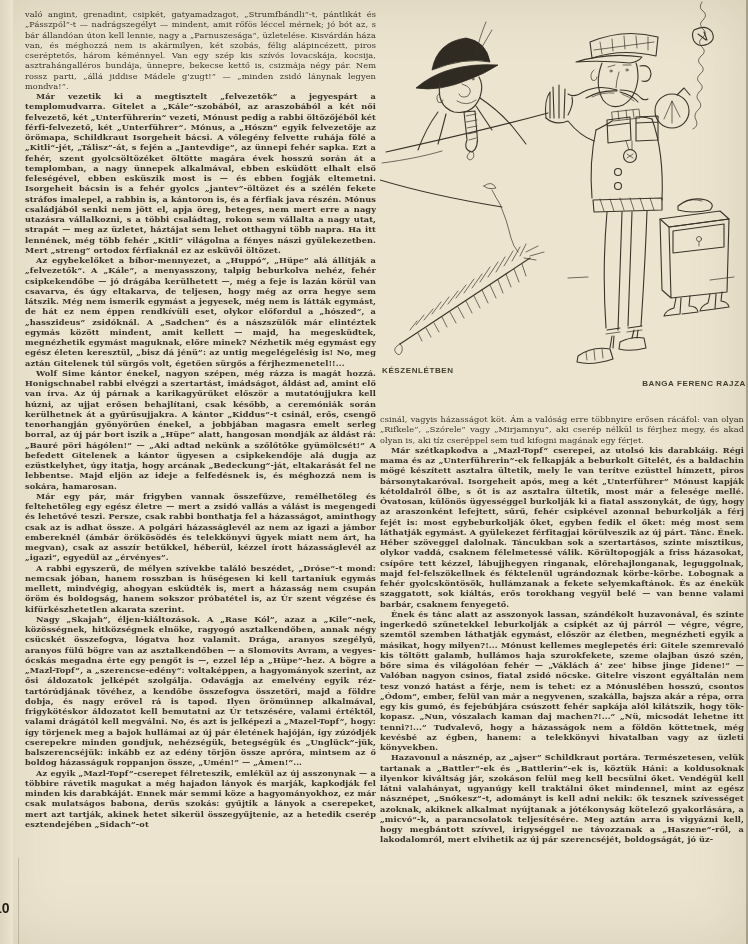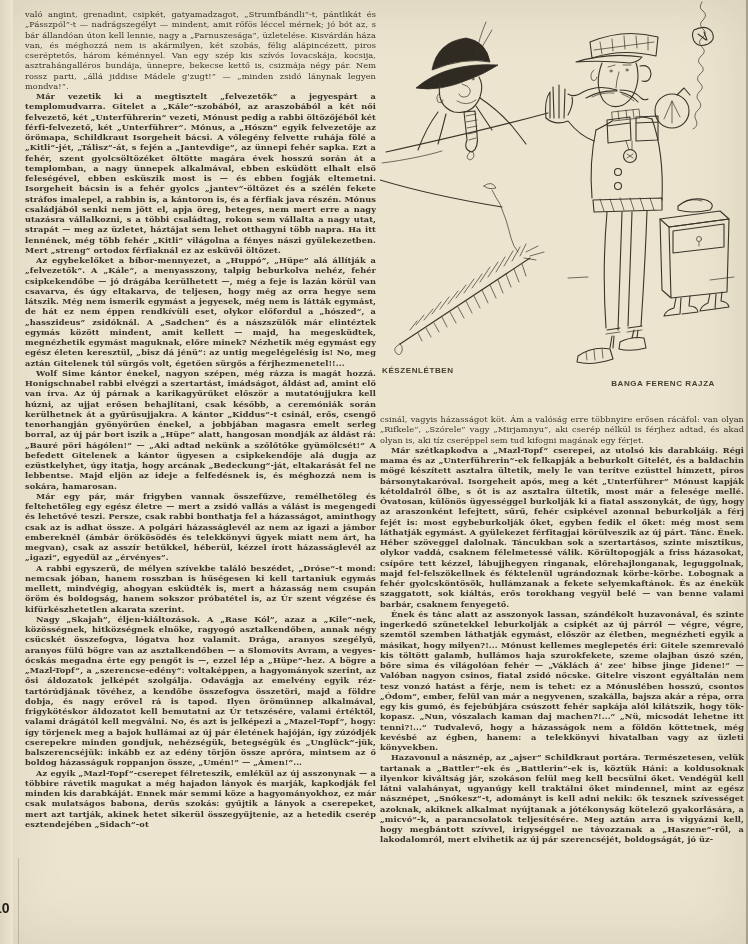--- a/index.html
+++ b/index.html
@@ -31,21 +31,21 @@
   .col p.indent{text-indent:11px;font-weight:bold;}
   .col-left{left:25px;top:9px;width:351px;height:930px;}
   .col-right{left:380px;top:414px;width:364px;height:500px;}
   .caption{
     position:absolute;
     font-family:"Liberation Sans",sans-serif;
     font-weight:bold;font-size:8px;letter-spacing:.6px;
     color:#43402f;
   }
   .caption-title{left:382px;top:366px;}
-  .caption-credit{right:33px;top:379px;}
+  .caption-credit{right:2px;top:379px;}
   .page-number{
     position:absolute;left:-6px;top:900px;
     font-family:"Liberation Sans",sans-serif;
     font-weight:bold;font-size:14px;color:#23201a;
   }
   .margin-crease{
     position:absolute;left:18px;top:858px;width:1px;height:86px;
     background:rgba(80,70,50,.25);
   }
   .illustration{
@@ -66,21 +66,21 @@
       <p class="indent">Már vezetik ki a megtisztelt „felvezetők” a jegyespárt a templomudvarra. Gitelet a „Kále”-szobából, az araszobából a két női felvezető, két „Unterführerin” vezeti, Mónust pedig a rabbi öltözőjéből két férfi-felvezető, két „Unterführer”. Mónus, a „Hószn” egyik felvezetője az örömapa, Schildkraut Isorgeheit bácsi. A vőlegény felvette ruhája fölé a „Kitli”-jét, „Tálisz”-át, s fején a „Jantevdige”, az ünnepi fehér sapka. Ezt a fehér, szent gyolcsöltözéket öltötte magára évek hosszú során át a templomban, a nagy ünnepek alkalmával, ebben esküdött elhalt első feleségével, ebben esküszik most is — és ebben fogják eltemetni. Isorgeheit bácsin is a fehér gyolcs „jantev”-öltözet és a szélén fekete stráfos imalepel, a rabbin is, a kántoron is, és a férfiak java részén. Mónus családjából senki nem jött el, apja öreg, beteges, nem mert erre a nagy utazásra vállalkozni, s a többi családtag, rokon sem vállalta a nagy utat, strapát — meg az üzletet, háztájat sem lehet otthagyni több napra. Ha itt lennének, még több fehér „Kitli” világolna a fényes nászi gyülekezetben. Mert „streng” ortodox férfiaknál ez az esküvői öltözet.</p>
       <p class="indent">Az egybekelőket a bíbor-mennyezet, a „Huppó”, „Hüpe” alá állítják a „felvezetők”. A „Kále”, a menyasszony, talpig beburkolva nehéz, fehér csipkekendőbe — jó drágába kerülhetett —, még a feje is lazán körül van csavarva, és úgy eltakarva, de teljesen, hogy még az orra hegye sem látszik. Még nem ismerik egymást a jegyesek, még nem is látták egymást, de hát ez nem éppen rendkívüli eset, olykor előfordul a „hószed”, a „hasszideus” zsidóknál. A „Sadchen” és a nászszülők már elintéztek egymás között mindent, amit kellett — majd, ha megesküdtek, megnézhetik egymást maguknak, előre minek? Nézhetik még egymást egy egész életen keresztül, „bisz dá jénü”: az untig megelégelésig is! No, meg aztán Gitelenek túl sürgős volt, égetően sürgős a férjhezmenetel!!...</p>
       <p class="indent">Wolf Sime kántor énekel, nagyon szépen, még rázza is magát hozzá. Honigschnabel rabbi elvégzi a szertartást, imádságot, áldást ad, amint elő van írva. Az új párnak a karikagyűrűket először a mutatóujjukra kell húzni, az ujjat erősen behajlítani, csak később, a ceremóniák során kerülhetnek át a gyűrűsujjakra. A kántor „Kiddus”-t csinál, erős, csengő tenorhangján gyönyörűen énekel, a jobbjában magasra emelt serleg borral, az új pár bort iszik a „Hüpe” alatt, hangosan mondják az áldást rá: „Bauré pöri hágólen!” — „Aki adtad nekünk a szőlőtőke gyümölcsét!” A befedett Gitelenek a kántor ügyesen a csipkekendője alá dugja az ezüstkelyhet, úgy itatja, hogy arcának „Bedeckung”-ját, eltakarását fel ne lebbentse. Majd eljön az ideje a felfedésnek is, és méghozzá nem is sokára, hamarosan.</p>
       <p class="indent">Már egy pár, már frigyben vannak összefűzve, remélhetőleg és feltehetőleg egy egész életre — mert a zsidó vallás a válást is megengedi és lehetővé teszi. Persze, csak rabbi bonthatja fel a házasságot, aminthogy csak az is adhat össze. A polgári házasságlevél az nem az igazi a jámbor embereknél (ámbár örökösödés és telekkönyvi ügyek miatt nem árt, ha megvan), csak az asszír betűkkel, héberül, kézzel írott házasságlevél az „igazi”, egyedül az „érvényes”.</p>
       <p class="indent">A rabbi egyszerű, de mélyen szívekbe találó beszédet, „Dróse”-t mond: nemcsak jóban, hanem rosszban is hűségesen ki kell tartaniuk egymás mellett, mindvégig, ahogyan esküdték is, mert a házasság nem csupán öröm és boldogság, hanem sokszor próbatétel is, az Úr szent végzése és kifürkészhetetlen akarata szerint.</p>
       <p class="indent">Nagy „Skajah”, éljen-kiáltozások. A „Rase Kól”, azaz a „Kile”-nek, közösségnek, hitközségnek elnöke, ragyogó asztalkendőben, annak négy csücskét összefogva, lógatva hoz valamit. Drága, aranyos szegélyű, aranyos fülű bögre van az asztalkendőben — a Slomovits Avram, a vegyes-ócskás megadna érte egy pengőt is —, ezzel lép a „Hüpe”-hez. A bögre a „Mazl-Topf”, a „szerencse-edény”: voltaképpen, a hagyományok szerint, az ősi áldozatok jelképét szolgálja. Odavágja az emelvény egyik réz-tartórúdjának tövéhez, a kendőbe összefogva összetöri, majd a földre dobja, és nagy erővel rá is tapod. Ilyen örömünnep alkalmával, frigykötéskor áldozatot kell bemutatni az Úr tetszésére, valami értéktől, valami drágától kell megválni. No, és azt is jelképezi a „Mazel-Topf”, hogy: így törjenek meg a bajok hullámai az új pár életének hajóján, így zúzódjék cserepekre minden gondjuk, nehézségük, betegségük és „Unglück”-jük, balszerencséjük: inkább ez az edény törjön össze apróra, mintsem az ő boldog házasságuk roppanjon össze, „Umén!” — „Ámen!”...</p>
       <p class="indent">Az egyik „Mazl-Topf”-cserepet félreteszik, emlékül az új asszonynak — a többire rávetik magukat a még hajadon lányok és marják, kapkodják fel minden kis darabkáját. Ennek már semmi köze a hagyományokhoz, ez már csak mulatságos babona, derűs szokás: gyűjtik a lányok a cserepeket, mert azt tartják, akinek hetet sikerül összegyűjtenie, az a hetedik cserép esztendejében „Sidach”-ot</p>
     </div>
 
   <div class="col col-right">
-      <p>csinál, vagyis házasságot köt. Ám a valóság erre többnyire erősen rácáfol: van olyan „Rifkele”, „Szórele” vagy „Mirjamnyu”, aki cserép nélkül is férjhez adtad, és akad olyan is, aki tíz cseréppel sem tud kifogni magának egy férjet.</p>
+      <p>csinál, vagyis házasságot köt. Ám a valóság erre többnyire erősen rácáfol: van olyan „Rifkele”, „Szórele” vagy „Mirjamnyu”, aki cserép nélkül is férjhez megy, és akad olyan is, aki tíz cseréppel sem tud kifogni magának egy férjet.</p>
       <p class="indent">Már szétkapkodva a „Mazl-Topf” cserepei, az utolsó kis darabkáig. Régi mama és az „Unterführerin”-ek felkapják a beburkolt Gitelét, és a baldachin mögé készített asztalra ültetik, mely le van terítve ezüsttel hímzett, piros bársonytakaróval. Isorgeheit após, meg a két „Unterführer” Mónust kapják kétoldalról ölbe, s őt is az asztalra ültetik, most már a felesége mellé. Óvatosan, különös ügyességgel burkolják ki a fiatal asszonykát, de úgy, hogy az araszonként lefejtett, sűrű, fehér csipkével azonnal beburkolják a férj fejét is: most egybeburkolják őket, egyben fedik el őket: még most sem láthatják egymást. A gyülekezet férfitagjai körülveszik az új párt. Tánc. Ének. Héber szöveggel dalolnak. Táncukban sok a szertartásos, szinte misztikus, olykor vaddá, csaknem félelmetessé válik. Körültopogják a friss házasokat, csípőre tett kézzel, lábujjhegyen ringanak, előrehajlonganak, leguggolnak, majd fel-felszökellnek és féktelenül ugrándoznak körbe-körbe. Lobognak a fehér gyolcsköntösök, hullámzanak a fekete selyemkaftánok. És az énekük szaggatott, sok kiáltás, erős torokhang vegyül belé — van benne valami barbár, csaknem fenyegető.</p>
       <p class="indent">Ének és tánc alatt az asszonyok lassan, szándékolt huzavonával, és szinte ingerkedő szünetekkel leburkolják a csipkét az új párról — végre, végre, szemtől szemben láthatják egymást, először az életben, megnézheti egyik a másikat, hogy milyen?!... Mónust kellemes meglepetés éri: Gitele szemrevaló kis töltött galamb, hullámos haja szurokfekete, szeme olajban úszó szén, bőre sima és világolóan fehér — „Váklách á' zee' hibse jinge Jidene!” — Valóban nagyon csinos, fiatal zsidó nőcske. Gitelre viszont egyáltalán nem tesz vonzó hatást a férje, nem is tehet: ez a Mónuslében hosszú, csontos „Ódom”, ember, felül van már a negyvenen, szakálla, bajsza akár a répa, orra egy kis gumó, és fejebúbjára csúszott fehér sapkája alól kilátszik, hogy tök-kopasz. „Nun, vószalach kaman daj machen?!...” „Nü, micsodát lehetne itt tenni?!...” Tudvalevő, hogy a házasságok nem a földön köttetnek, még kevésbé az égben, hanem: a telekkönyvi hivatalban vagy az üzleti könyvekben.</p>
       <p class="indent">Hazavonul a násznép, az „ajser” Schildkraut portára. Természetesen, velük tartanak a „Battler”-ek és „Battlerin”-ek is, köztük Háni: a koldusoknak ilyenkor kiváltság jár, szokáson felül meg kell becsülni őket. Vendégül kell látni valahányat, ugyanúgy kell traktálni őket mindennel, mint az egész násznépet, „Snókesz”-t, adományt is kell adni nekik: ők tesznek szívességet azoknak, akiknek alkalmat nyújtanak a jótékonyság kötelező gyakorlására, a „micvó”-k, a parancsolatok teljesítésére. Meg aztán arra is vigyázni kell, hogy megbántott szívvel, irigységgel ne távozzanak a „Haszene”-ről, a lakodalomról, mert elvihetik az új pár szerencséjét, boldogságát, jó üz-</p>
     </div>
 
   <div class="caption caption-title">KÉSZENLÉTBEN</div>
   <div class="caption caption-credit">BANGA FERENC RAJZA</div>
 
   <div class="page-number">10</div>
   <div class="margin-crease"></div>

